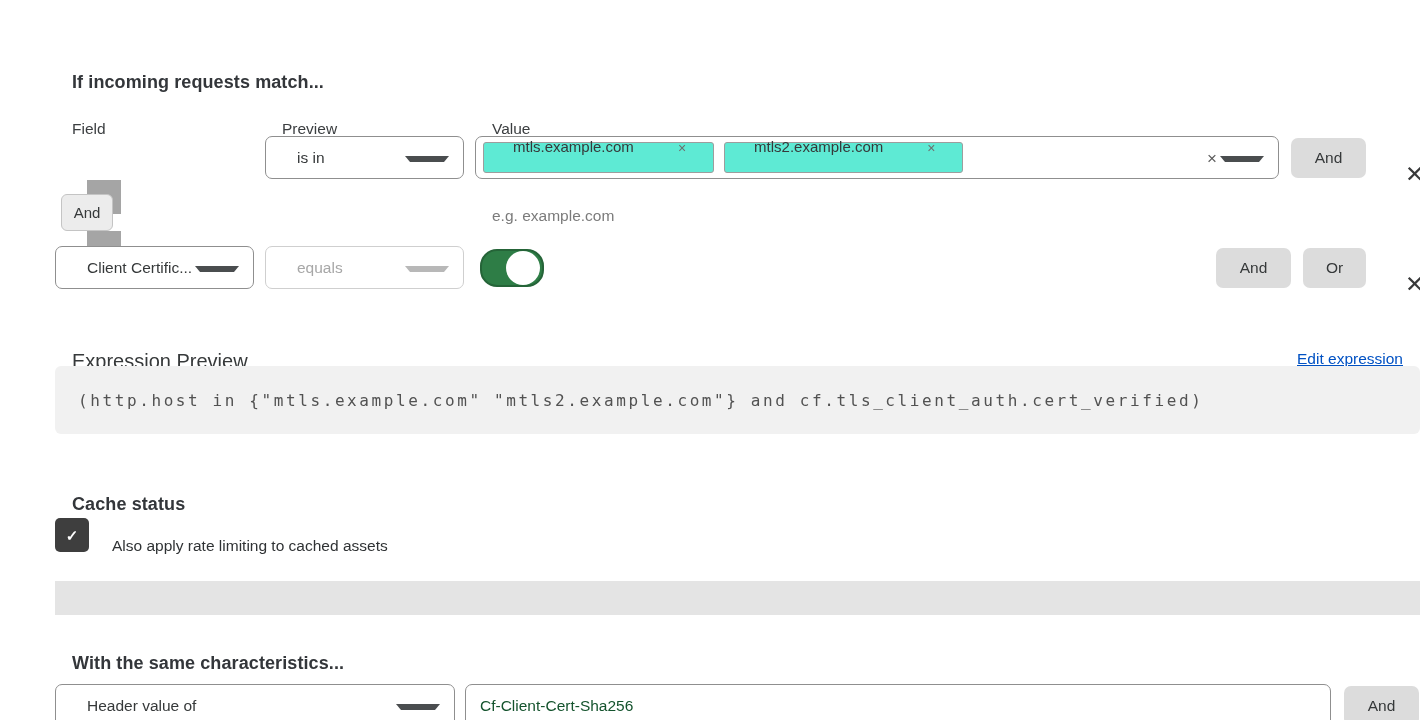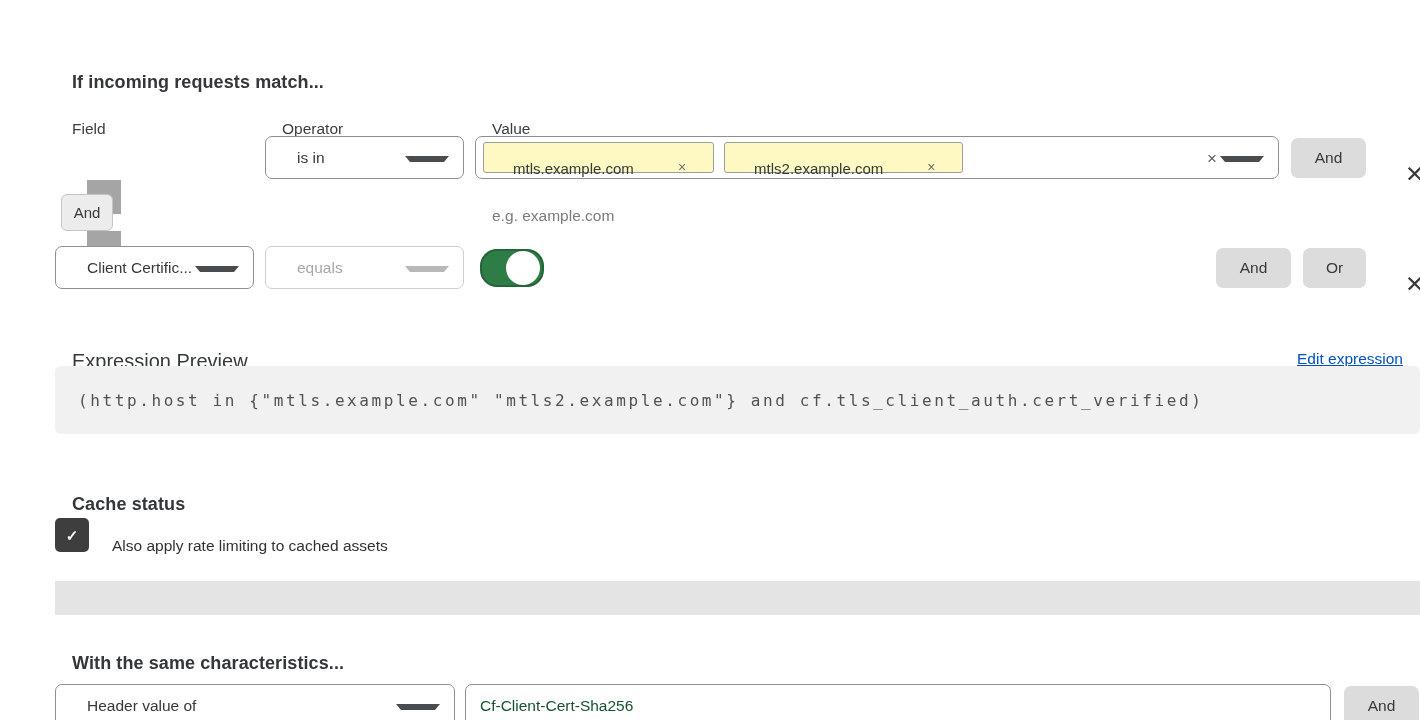--- a/index.html
+++ b/index.html
@@ -31,22 +31,22 @@
   .sel.disabled { border-color:#cfcfcf; color:#a7a7a7; cursor:default; }
   .sel.disabled .chev { border-top-color:#b8b8b8; }
 
   .multiselect {
     position:absolute; left:441px; top:102px; width:804px; height:43px;
     background:#fff; border:1px solid #8f8f8f; border-radius:7px;
     display:flex; align-items:center; gap:10px; padding:0 74px 0 7px;
     cursor:text;
   }
   .tag {
-    height:31px; background:#fef9c3; border:1px solid #9d9d9d; border-radius:3px;
-    display:flex; align-items:flex-start; gap:10px;
+    height:31px; background:#5eead4; border:1px solid #9d9d9d; border-radius:3px;
+    display:flex; align-items:flex-end; gap:10px;
     padding:0 10px 0 12px; font-size:15px; color:#36393a; white-space:nowrap;
   }
   .tag .tag-x { font-size:14px; color:#6e6e6e; cursor:pointer; line-height:1; }
   .ms-clear {
     position:absolute; right:44px; top:50%; transform:translateY(-50%);
     font-size:17px; color:#5d5d5d; cursor:pointer; line-height:1;
   }
   .ms-chev {
     position:absolute; right:14px; top:50%; margin-top:-2px;
     width:0; height:0;
@@ -120,21 +120,21 @@
   }
 </style>
 </head>
 <body>
 
 <div class="page">
 
   <div class="heading" style="left:21px; top:21px;">If incoming requests match...</div>
 
   <div class="col-label" style="left:21px; top:69px;">Field</div>
-  <div class="col-label" style="left:231px; top:69px;">Operator</div>
+  <div class="col-label" style="left:231px; top:69px;">Preview</div>
   <div class="col-label" style="left:441px; top:69px;">Value</div>
 
   <div class="sel" style="left:231px; top:102px; width:199px;">
     <span>is in</span>
     <span class="chev"></span>
   </div>
 
   <div class="multiselect">
     <span class="tag">
       <span>mtls.example.com</span>

